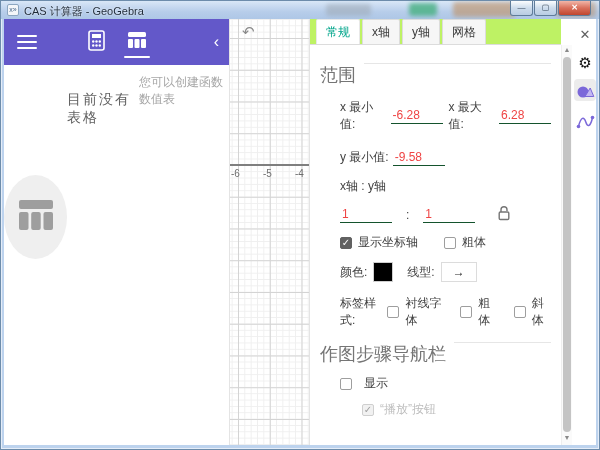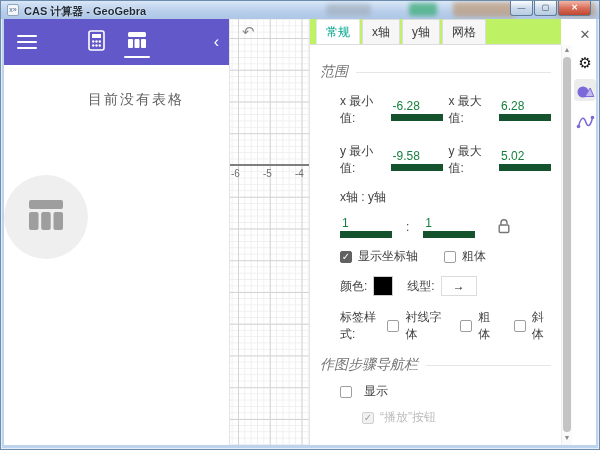--- a/index.html
+++ b/index.html
@@ -12,21 +12,21 @@
   
   .titlebar {
     position:absolute; top:0; left:0; right:0; height:18px;
     background:linear-gradient(#d9e7f7,#b7cdea 60%,#aec7e6);
     overflow:hidden;
   }
   .blob { position:absolute; filter:blur(2px); opacity:.75; border-radius:3px; }
   .tb-icon { position:absolute; left:6px; top:3px; width:12px; height:12px;
     background:#f4f6f9; border:1px solid #8ca6c0; border-radius:2px;
     font-size:7px; line-height:10px; color:#4a688a; text-align:center; }
-  .tb-title { position:absolute; left:23px; top:3px; font-size:11px; color:#1e2a38; text-shadow:0 0 2px #fff; white-space:nowrap;font-weight:bold; }
+  .tb-title { position:absolute; left:23px; top:3px; font-size:11px; color:#1e2a38; text-shadow:0 0 2px #fff; white-space:nowrap; }
   .tb-controls { position:absolute; right:8px; top:0; display:flex; }
   .tb-btn {
     height:15px; border:1px solid #5f7c99; border-top:none;
     border-radius:0 0 3px 3px; font-size:8px; line-height:14px; text-align:center;
     color:#2c3e50; background:linear-gradient(#fbfdfe,#cddcec 50%,#b9cde3);
     margin-left:1px;
   }
   .tb-btn.min,.tb-btn.max { width:23px; }
   .tb-btn.close { width:33px; background:linear-gradient(#f2b6a8,#d9705c 50%,#c0462f); color:#fff; font-weight:bold; }
   
@@ -60,27 +60,27 @@
   .undo { position:absolute; left:12px; top:4px; font-size:15px; color:#8a8a8a; cursor:pointer; }
   .xaxis { position:absolute; left:0; right:0; top:145px; height:2px; background:#7f7f7f; }
   .xlabel { position:absolute; top:149px; font-size:10px; color:#6e6e6e; }
   
   .panel { position:absolute; left:305px; top:0; width:252px; bottom:0; background:#fff; border-left:1px solid #e4e4e4; font-size:12px; color:#424242; }
   .tabs { height:26px; display:flex; align-items:flex-end; padding-left:6px; border-bottom:1px solid #dcdcdc; background:#bef264; }
   .tab { padding:4px 9px 3px; font-size:12px; margin-right:2px; cursor:pointer;
     border:1px solid #dcdcdc; border-bottom:none; background:#f6f6f6; color:#3c3c3c; border-radius:2px 2px 0 0; }
   .tab.active { background:#fff; color:#00a58b; border-color:#e8e8e8; }
   .panel-body { padding:8px 10px 0 10px; overflow:hidden; height:calc(100% - 26px); }
-  .sec-h { display:flex; align-items:center; gap:8px; color:#757575; font-size:14px; margin-top:10px;font-style:italic; }
+  .sec-h { display:flex; gap:8px; color:#757575; font-size:18px; margin-top:10px; }
   .sec-h::after { content:""; flex:1; border-top:1px solid #e6e6e6; }
   .row { display:flex; align-items:center; padding-left:20px; margin-top:12px; gap:6px; }
   .row.sub { padding-left:42px; }
   .lbl { color:#424242; }
   .lbl.dim { color:#bdbdbd; }
-  .uinput { display:inline-block; min-width:52px; border-bottom:7px solid #14532d; color:#15803d; padding:0 2px 1px; cursor:text; }
+  .uinput { display:inline-block; min-width:52px; border-bottom:1px solid #14532d; color:#ef4444; padding:0 2px 1px; cursor:text; }
   .pair { display:flex; align-items:center; gap:4px; width:118px; }
   .cb { width:12px; height:12px; border:1px solid #9e9e9e; border-radius:2px; background:#fff; display:inline-block; flex:none; cursor:pointer; }
   .cb i { font-style:normal; display:block; font-size:10px; line-height:10px; text-align:center; color:#fff; }
   .cb.checked { background:#616161; border-color:#616161; }
   .cb.disabled { border-color:#cfcfcf; background:#f1f1f1; cursor:default; }
   .cb.disabled i { color:#9e9e9e; }
   .swatch { width:20px; height:20px; border:1px solid #cfcfcf; display:inline-block; cursor:pointer; }
   .stylebox { width:36px; height:20px; border:1px solid #dcdcdc; display:inline-flex; align-items:center; justify-content:center; color:#222; cursor:pointer; background:#fff; }
   .lock { cursor:pointer; margin-left:16px; }
   
@@ -155,20 +155,21 @@
           <span>
             <svg width="38" height="34" viewBox="0 0 38 34">
               <rect x="2" y="2" width="34" height="9" rx="2" fill="#9e9e9e"></rect>
               <rect x="2" y="14" width="9.5" height="18" rx="2" fill="#9e9e9e"></rect>
               <rect x="14.2" y="14" width="9.5" height="18" rx="2" fill="#9e9e9e"></rect>
               <rect x="26.5" y="14" width="9.5" height="18" rx="2" fill="#9e9e9e"></rect>
             </svg>
           </span>
         </div>
         <div class="empty-title">目前没有表格</div>
+        <div class="empty-sub">您可以创建函数数值表</div>
       </div>
     </div>
 
     <div class="graphics">
       <div class="undo">↶</div>
       <div class="xaxis"></div>
       <span class="xlabel" style="left:1px;">-6</span>
       <span class="xlabel" style="left:33px;">-5</span>
       <span class="xlabel" style="left:65px;">-4</span>
     </div>
@@ -193,24 +194,20 @@
           </div>
           <div class="pair">
             <span class="lbl">x 最大值:</span>
             <span class="uinput">6.28</span>
           </div>
         </div>
         <div class="row" style="margin-top:16px;">
           <div class="pair">
             <span class="lbl">y 最小值:</span>
             <span class="uinput">-9.58</span>
-          </div>
-          <div class="pair">
-            <span class="lbl">y 最大值:</span>
-            <span class="uinput">5.02</span>
           </div>
         </div>
         <div class="row" style="">
           <span class="lbl">x轴 : y轴</span>
         </div>
         <div class="row" style="margin-top:10px;">
           <span class="uinput">1</span>
           <span class="lbl" style="margin:0 8px;">:</span>
           <span class="uinput">1</span>
           <span class="lock">

